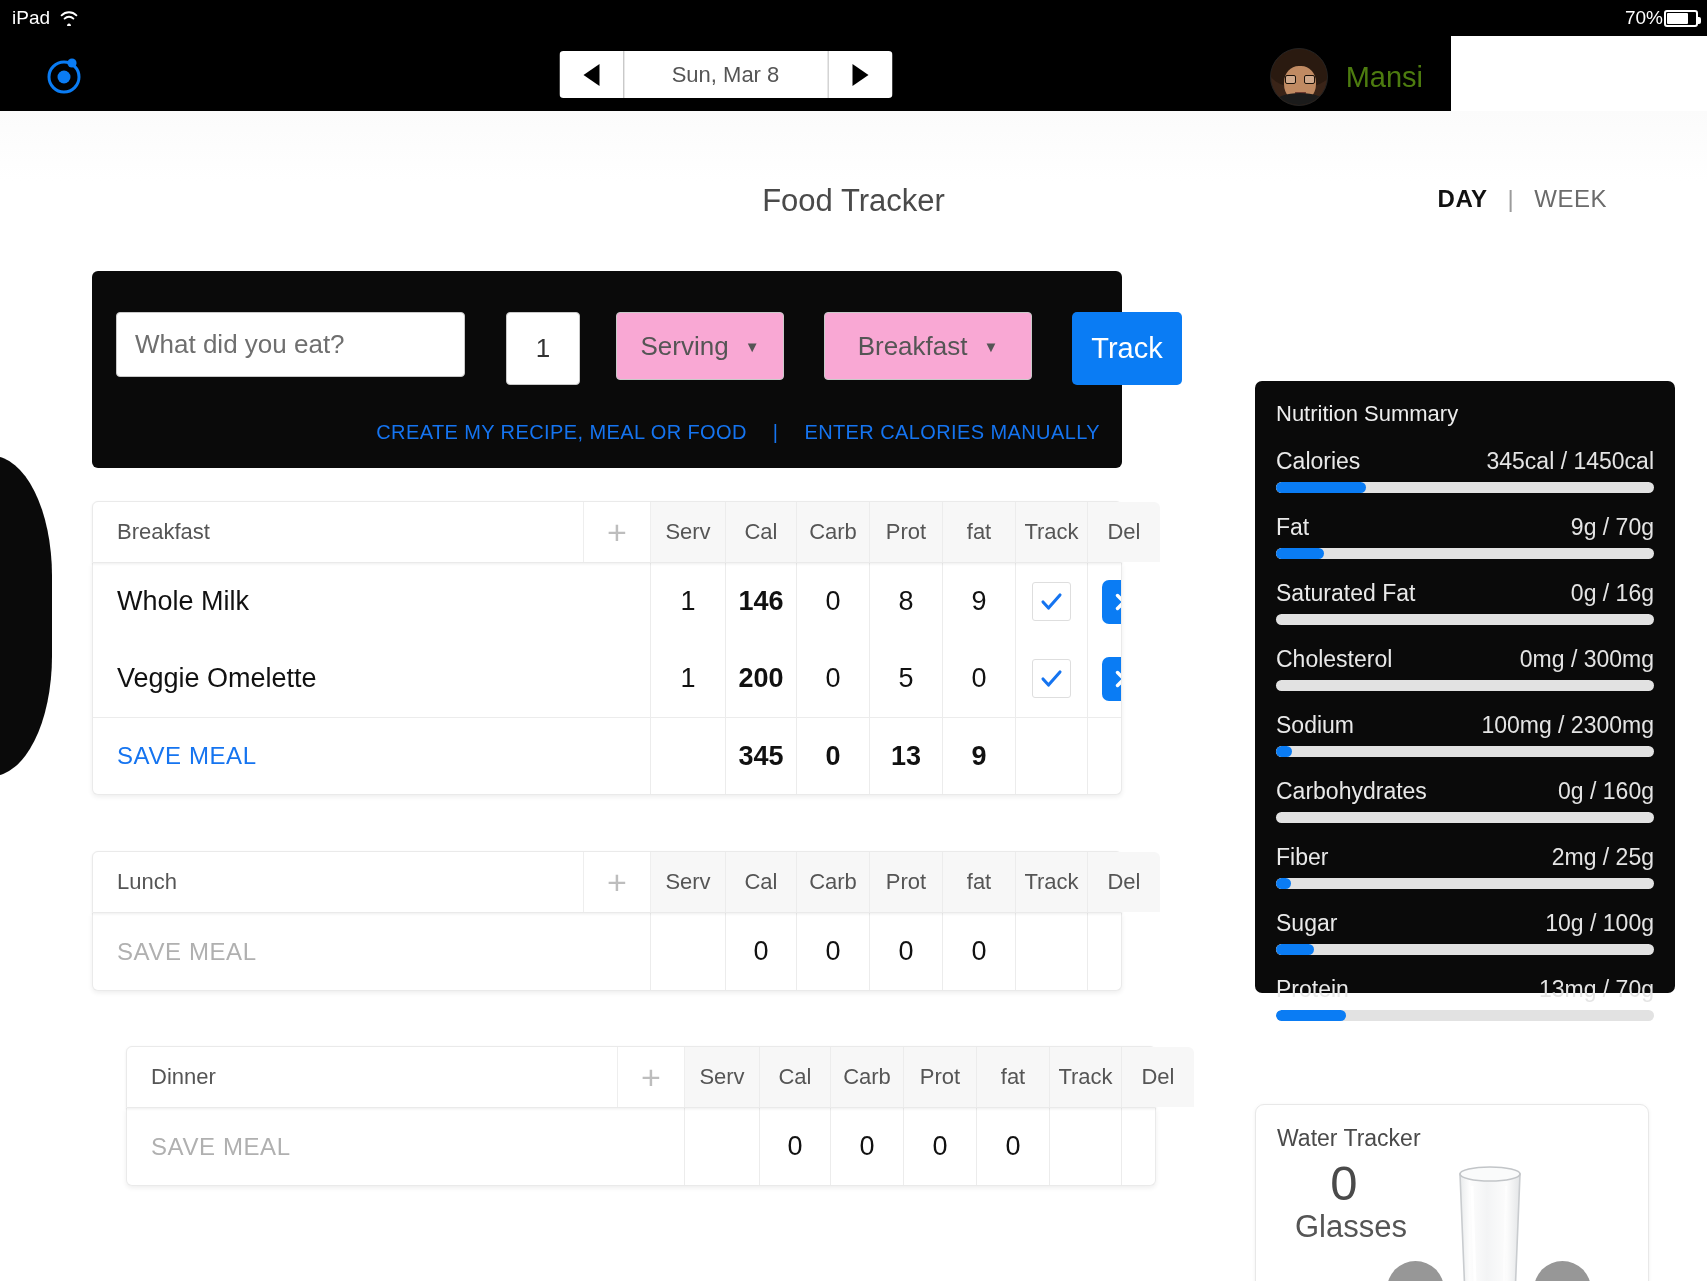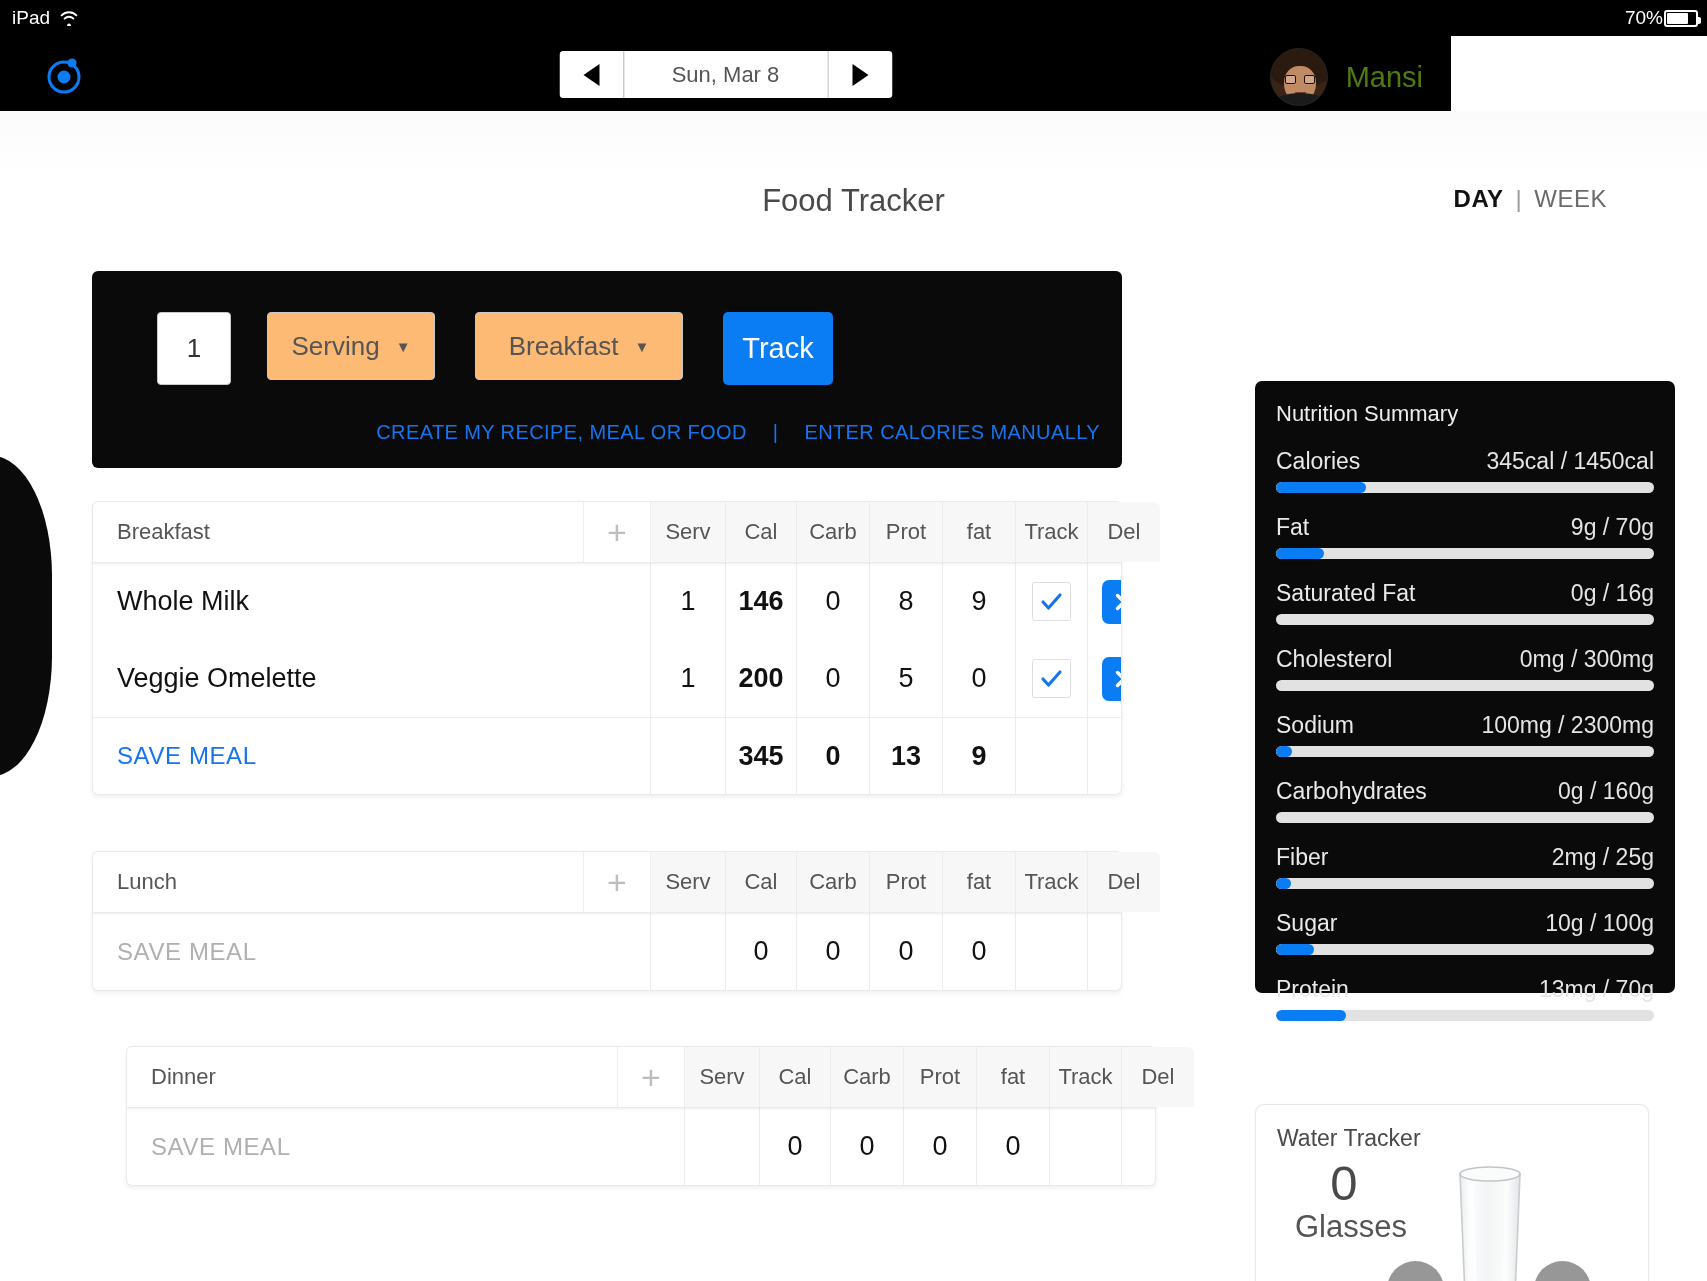--- a/index.html
+++ b/index.html
@@ -73,21 +73,21 @@
 
   
   .page { position:absolute; left:0; top:111px; width:1707px; height:1170px;
     background:linear-gradient(#fbfbfb 0%, #ffffff 70px); }
 
   .page-title {
     position:absolute; left:0; top:72px; width:1707px; text-align:center;
     font-size:31px; color:#4a4a4a;
   }
   .viewtoggle {
-    position:absolute; right:100px; top:74px; display:flex; align-items:center; gap:12px;
+    position:absolute; right:100px; top:74px; display:flex; align-items:center; gap:20px;
     font-size:24px; letter-spacing:0.5px;
   }
   .vt-day { color:#111; font-weight:bold; }
   .vt-sep { color:#9b9b9b; }
   .vt-week { color:#6b6b6b; }
 
   
   .notch {
     position:absolute; left:-58px; top:345px; width:110px; height:320px;
     background:#0a0a0a; border-radius:0 60px 60px 0/0 120px 120px 0;
@@ -102,21 +102,21 @@
   .inp-food {
     width:349px; height:65px; background:#fff; border:1px solid #c9c9c9; border-radius:4px;
     font-size:26px; color:#555; padding:0 18px; font-family:inherit;
   }
   .inp-food::placeholder { color:#6f6f6f; }
   .inp-qty {
     margin-left:41px; width:74px; height:73px; background:#fff; border:1px solid #c9c9c9; border-radius:4px;
     font-size:26px; color:#333; text-align:center; font-family:inherit;
   }
   .sel {
-    background:#fdba74; border:1px solid #c9c9c9; border-radius:4px; height:68px;
+    background:#f9a8d4; border:1px solid #c9c9c9; border-radius:4px; height:68px;
     display:flex; align-items:center; justify-content:center; gap:16px;
     font-size:26px; color:#555; padding:0 22px;
   }
   .sel .cv { font-size:15px; color:#555; }
   .sel-serving { margin-left:36px; width:168px; }
   .sel-meal { margin-left:40px; width:208px; }
   .btn-track {
     margin-left:40px; width:110px; height:73px; background:#0a7cf4; border:none; border-radius:5px;
     color:#fff; font-size:29px; font-family:inherit; cursor:pointer;
   }
@@ -284,20 +284,21 @@
     <div class="page-title">Food Tracker</div>
 
     <div class="viewtoggle">
       <span class="vt-day">DAY</span>
       <span class="vt-sep">|</span>
       <span class="vt-week">WEEK</span>
     </div>
 
     <div class="searchpanel">
       <div class="sp-row">
+        <input class="inp-food" type="text" placeholder="What did you eat?" style="">
         <input class="inp-qty" type="text" value="1" style="">
         <div class="sel sel-serving">
           <span>Serving</span>
           <span class="cv">▼</span>
         </div>
         <div class="sel sel-meal">
           <span>Breakfast</span>
           <span class="cv">▼</span>
         </div>
         <button class="btn-track">Track</button>

